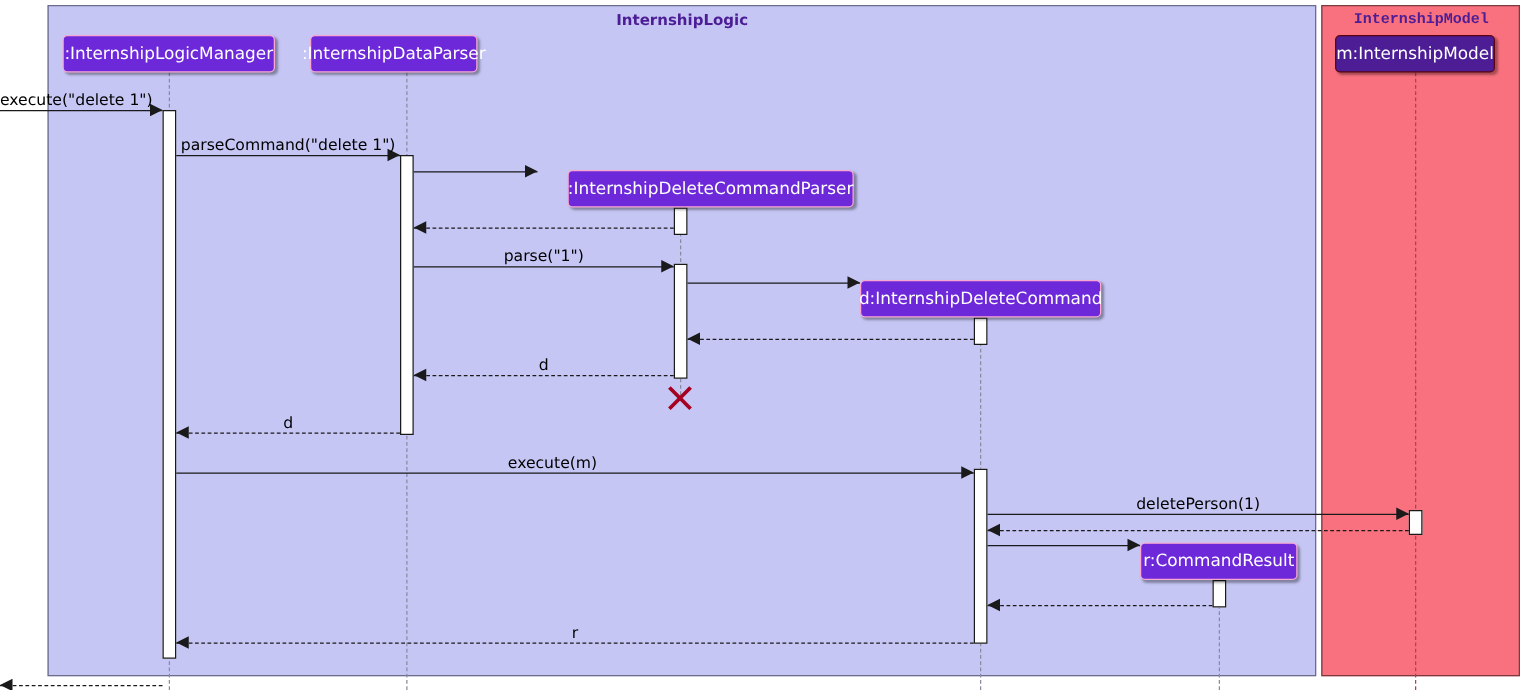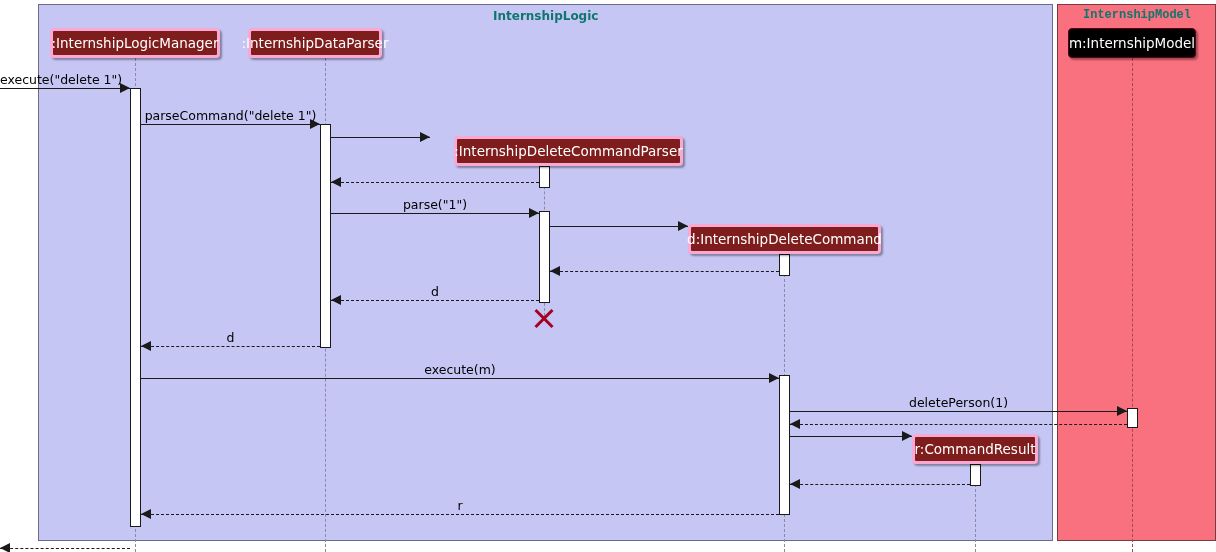--- a/index.html
+++ b/index.html
@@ -23,46 +23,46 @@
   }
   .group-logic {
     background: #C5C6F4;
   }
   .group-model {
     background: #F9717E;
     border-color: #7a3a40;
   }
   .group-title {
     position: absolute;
-    color: #0f766e;
+    color: #4c1d95;
     font-weight: bold;
     font-size: 12px;
     white-space: nowrap;
     text-align: center;
   }
   
   .participant {
     position: absolute;
     box-sizing: border-box;
     border-radius: 4px;
     color: #ffffff;
     font-size: 13.5px;
     display: flex;
     align-items: center;
     justify-content: center;
     white-space: nowrap;
     box-shadow: 2px 2px 2px rgba(0,0,0,0.35);
   }
   .p-blue {
-    background: #7f1d1d;
-    border: 3px solid #f9a8d4;
+    background: #6d28d9;
+    border: 1px solid #f9a8d4;
     text-align: center;
   }
   .p-red {
-    background: #000000;
+    background: #4c1d95;
     border: 1px solid #5d0013;
   }
   
   .lifeline {
     position: absolute;
     width: 0;
     border-left: 1px dashed #8a8aa0;
   }
   .lifeline-red {
     border-left-color: #9e4a52;
@@ -177,21 +177,21 @@
   <div class="msg-line dotted" style="left:331px; top:300px; width:208px;"></div>
   <div class="arrowhead arrow-left" style="left:331px; top:295px;"></div>
   <div class="msg-label" style="left:331px; top:284px; width:208px;">d</div>
 
   <div class="msg-line dotted" style="left:141px; top:346px; width:179px;"></div>
   <div class="arrowhead arrow-left" style="left:141px; top:341px;"></div>
   <div class="msg-label" style="left:141px; top:330px; width:179px;">d</div>
 
   <div class="msg-line" style="left:141px; top:378px; width:638px;"></div>
   <div class="arrowhead arrow-right" style="left:769px; top:373px;"></div>
-  <div class="msg-label" style="left:141px; top:362px; width:638px;">execute(m)</div>
+  <div class="msg-label" style="left:123px; top:362px; width:638px;">execute(m)</div>
 
   <div class="msg-line" style="left:790px; top:411px; width:337px;"></div>
   <div class="arrowhead arrow-right" style="left:1117px; top:406px;"></div>
   <div class="msg-label" style="left:790px; top:395px; width:337px;">deletePerson(1)</div>
 
   <div class="msg-line dotted" style="left:790px; top:424px; width:337px;"></div>
   <div class="arrowhead arrow-left" style="left:790px; top:419px;"></div>
 
   <div class="msg-line" style="left:790px; top:436px; width:122px;"></div>
   <div class="arrowhead arrow-right" style="left:902px; top:431px;"></div>

